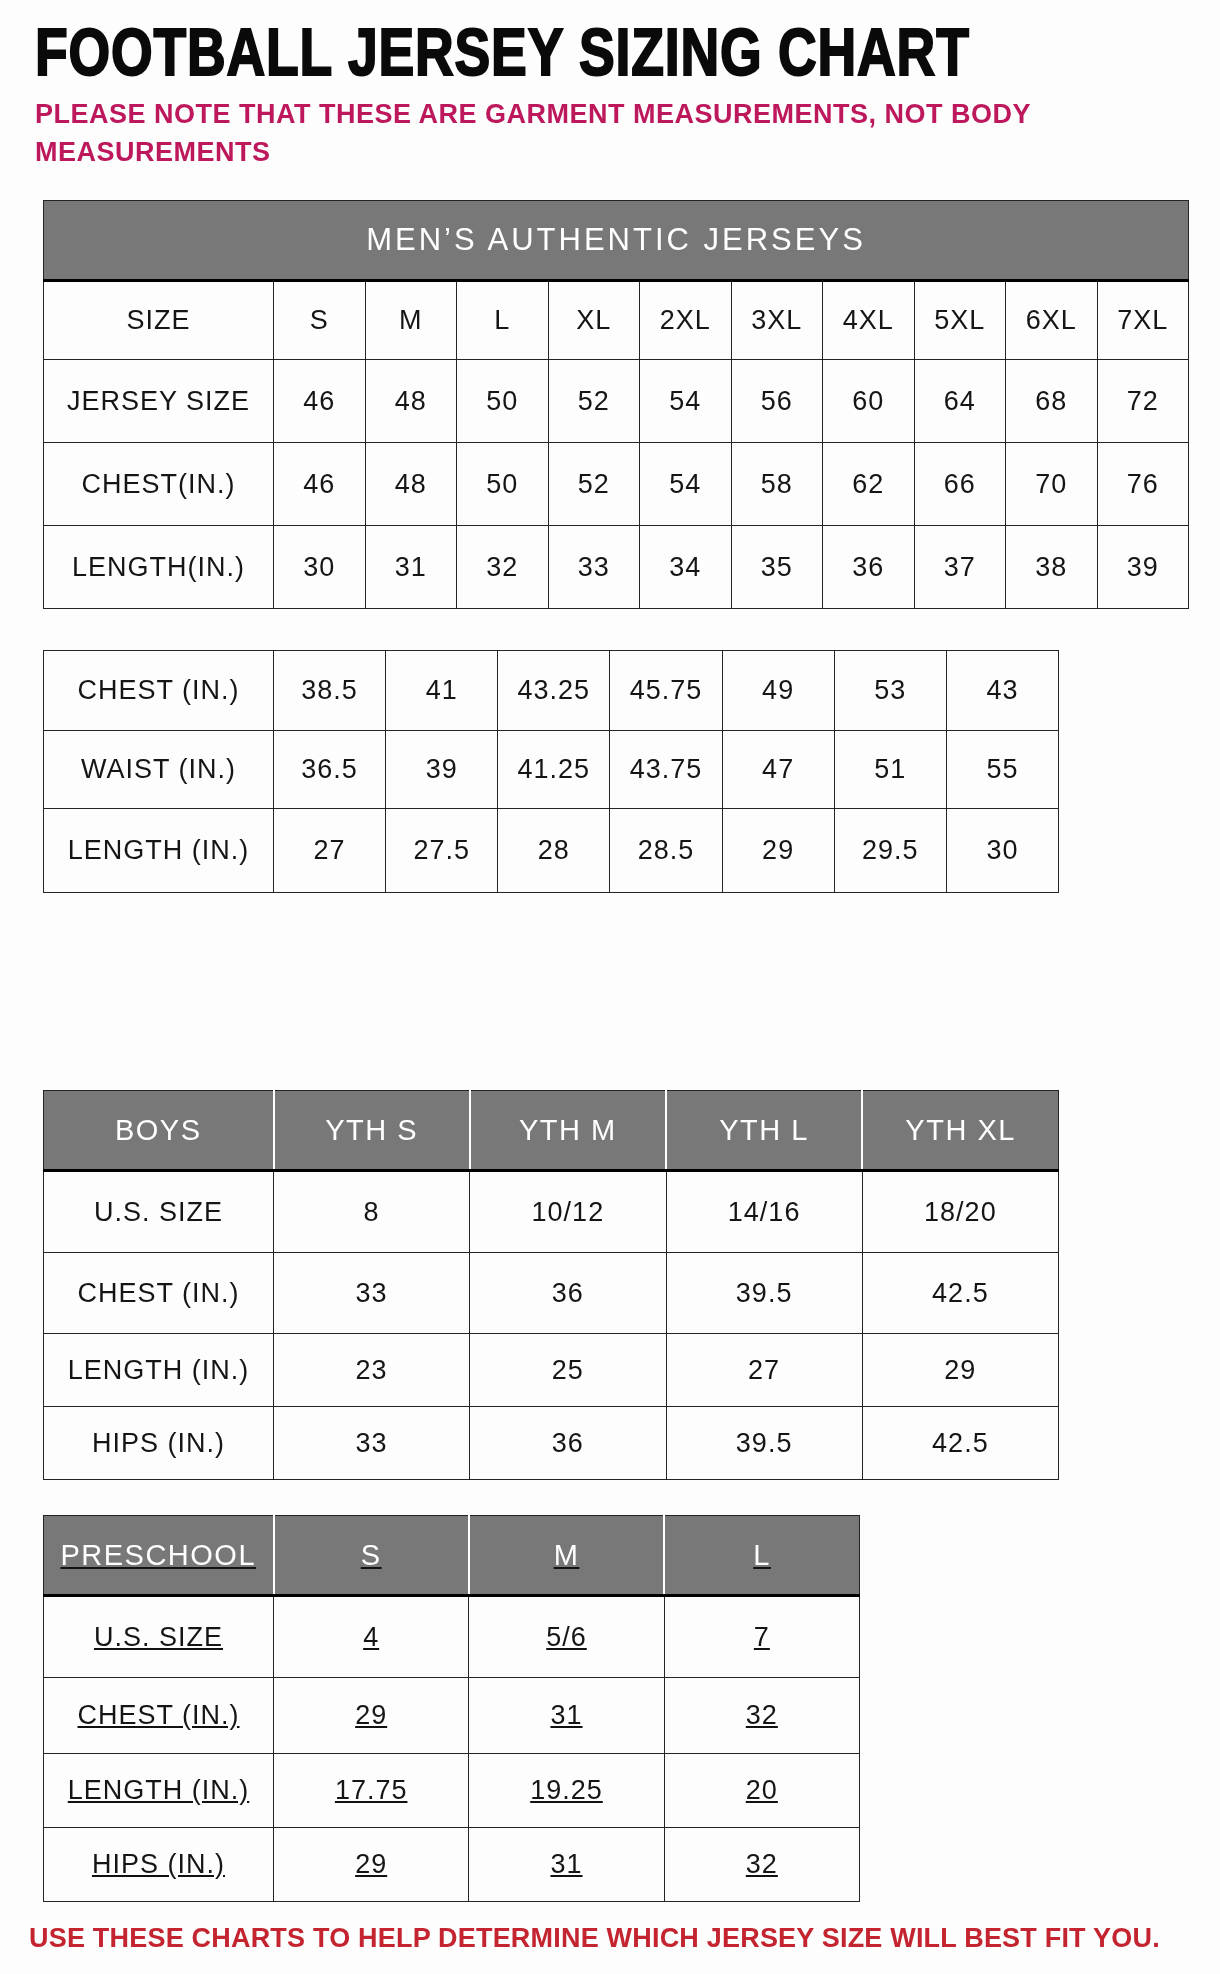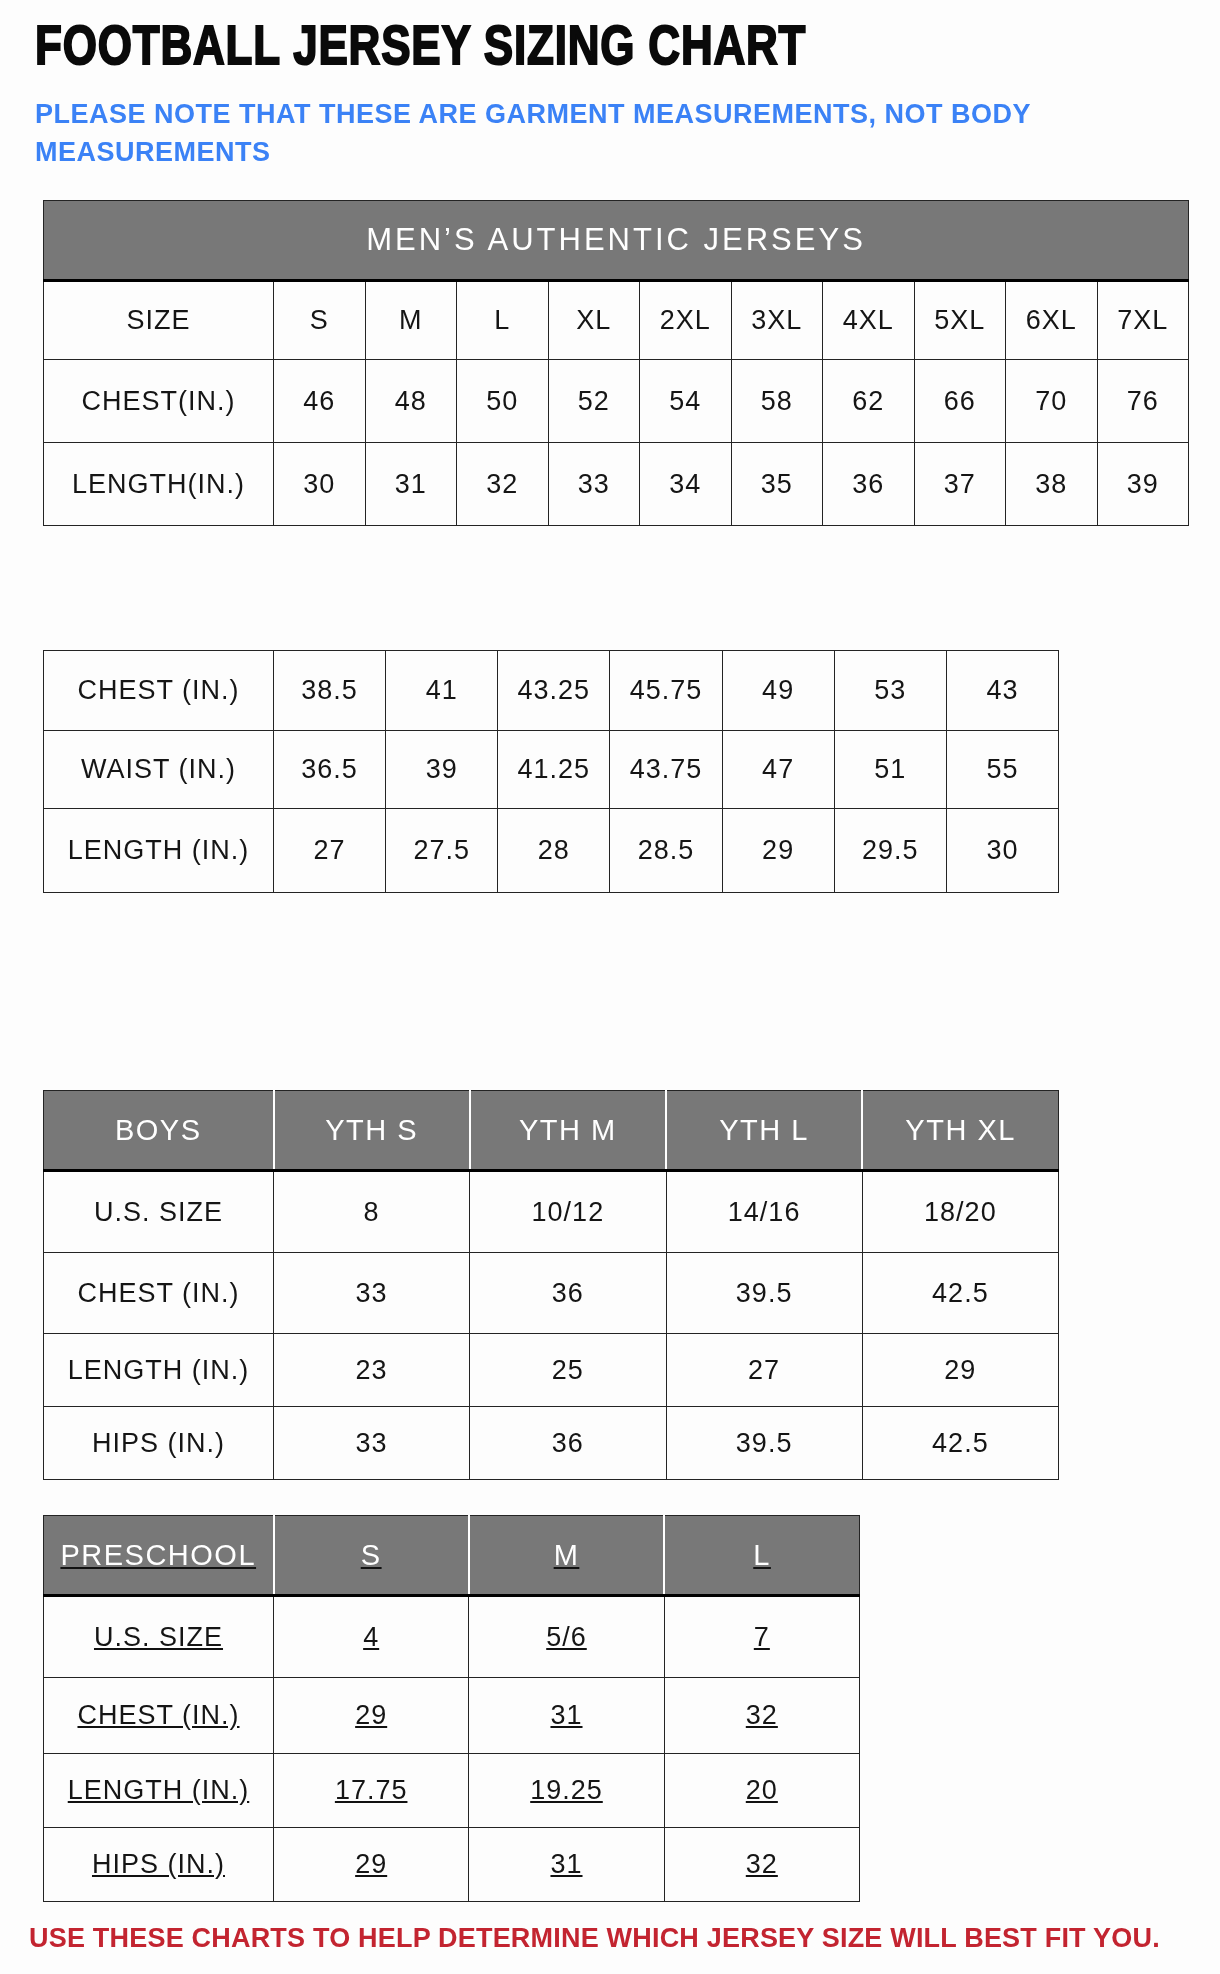--- a/index.html
+++ b/index.html
@@ -3,29 +3,29 @@
 <meta charset="utf-8">
 <style>
   html,body{margin:0;padding:0;background:#fff;}
   .page{
     position:relative;width:1220px;height:1974px;background:#fdfdfd;
     font-family:"Liberation Sans","DejaVu Sans",sans-serif;color:#111;overflow:hidden;
   }
   
   .main-title{
     position:absolute;top:18px;left:35px;margin:0;
-    font-size:55px;font-weight:bold;line-height:1;color:#0a0a0a;white-space:nowrap;
+    font-size:67px;font-weight:bold;line-height:1;color:#0a0a0a;white-space:nowrap;
   }
   .main-title .condense{
     display:inline-block;transform:scaleX(0.80);transform-origin:left center;
     -webkit-text-stroke:2px #0a0a0a;letter-spacing:1px;
   }
   .note{
     position:absolute;top:95px;left:35px;margin:0;max-width:1000px;
-    font-size:27px;font-weight:bold;line-height:38px;color:#3b82f6;letter-spacing:.5px;
+    font-size:27px;font-weight:bold;line-height:38px;color:#be185d;letter-spacing:.5px;
   }
   .footer-note{
     position:absolute;top:1922px;left:29px;margin:0;width:1170px;
     font-size:27px;font-weight:bold;line-height:32px;color:#c32430;letter-spacing:.2px;white-space:nowrap;
   }
   
   .table-host{position:absolute;}
   #host-mens{top:200px;left:43px;width:1146px;}
   #host-womens{top:650px;left:43px;width:1016px;}
   #host-boys{top:1090px;left:43px;width:1016px;}
@@ -103,20 +103,33 @@
             <td>L</td>
             <td>XL</td>
             <td>2XL</td>
             <td>3XL</td>
             <td>4XL</td>
             <td>5XL</td>
             <td>6XL</td>
             <td>7XL</td>
           </tr>
           <tr>
+            <th class="rowlabel">JERSEY SIZE</th>
+            <td>46</td>
+            <td>48</td>
+            <td>50</td>
+            <td>52</td>
+            <td>54</td>
+            <td>56</td>
+            <td>60</td>
+            <td>64</td>
+            <td>68</td>
+            <td>72</td>
+          </tr>
+          <tr>
             <th class="rowlabel">CHEST(IN.)</th>
             <td>46</td>
             <td>48</td>
             <td>50</td>
             <td>52</td>
             <td>54</td>
             <td>58</td>
             <td>62</td>
             <td>66</td>
             <td>70</td>

